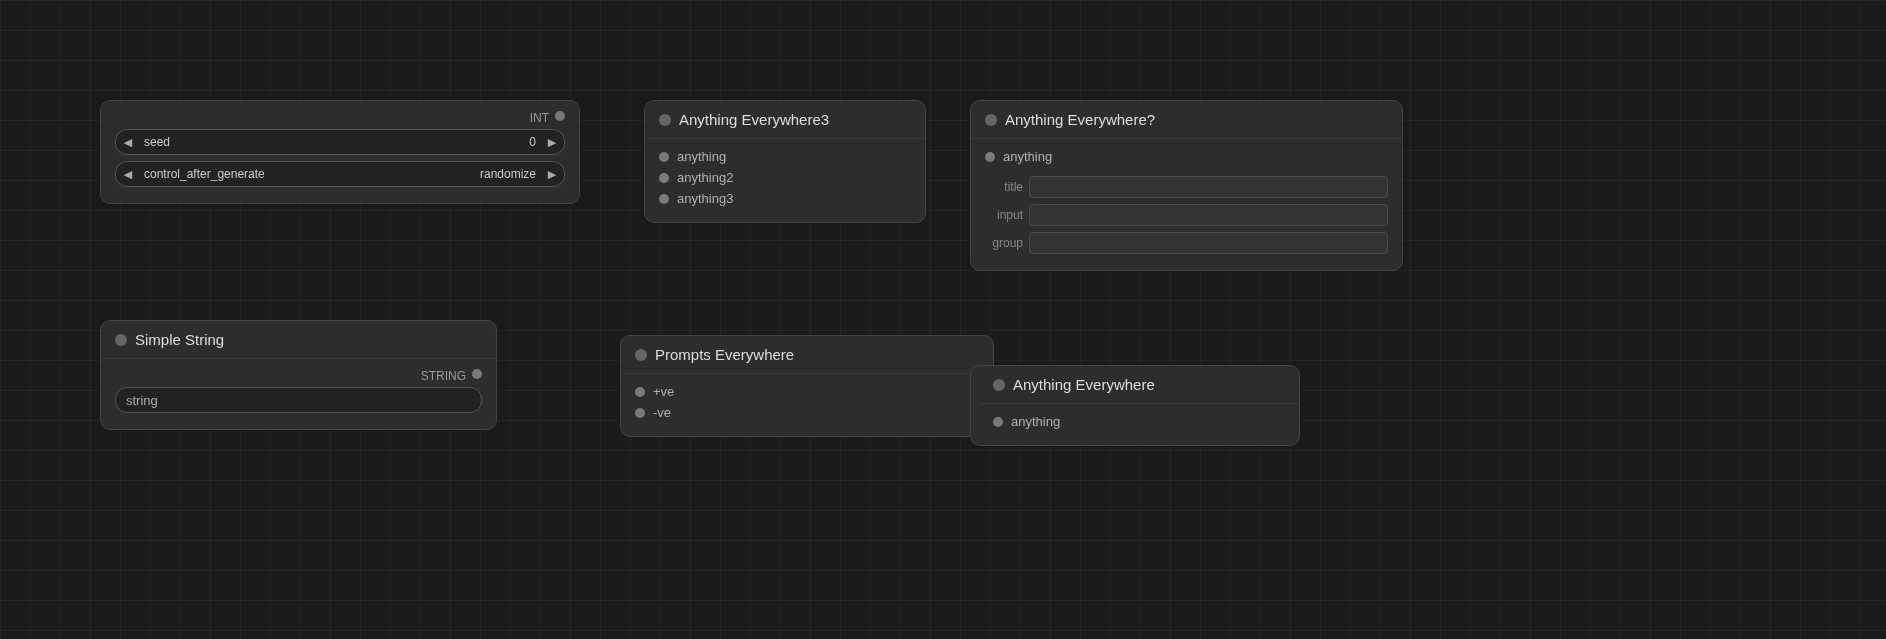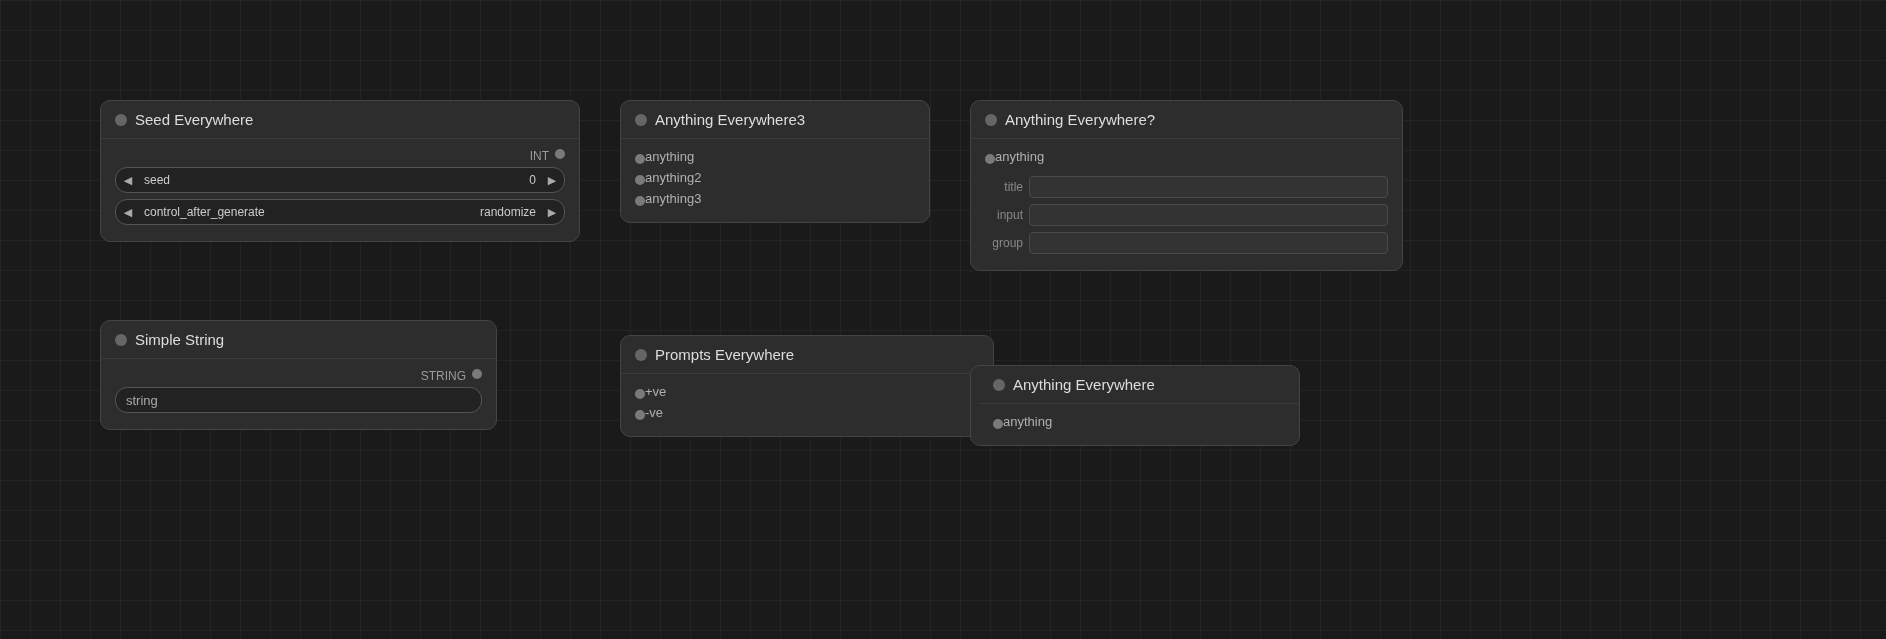--- a/index.html
+++ b/index.html
@@ -45,22 +45,22 @@
       background-color: #666;
       flex-shrink: 0;
     }
 
     .node-body {
       padding: 10px 14px;
     }
 
     .port-row {
       display: flex;
-      align-items: flex-end;
-      gap: 0;
+      align-items: center;
+      gap: 8px;
       margin-bottom: 6px;
       font-size: 13px;
       color: #b0b0b0;
     }
 
     .port-dot {
       width: 10px;
       height: 10px;
       border-radius: 50%;
       background-color: #7a7a7a;
@@ -174,23 +174,23 @@
       width: 480px;
     }
 
     .node-simple-string {
       left: 100px;
       top: 320px;
       width: 397px;
     }
 
     .node-anything-everywhere3 {
-      left: 620px;
+      left: 644px;
       top: 100px;
-      width: 310px;
+      width: 282px;
     }
 
     .node-prompts-everywhere {
       left: 620px;
       top: 335px;
       width: 374px;
     }
 
     .node-anything-everywhere-q {
       left: 970px;
@@ -202,24 +202,20 @@
       left: 970px;
       top: 365px;
       width: 330px;
       padding-left: 8px;
     }
   </style>
 </head>
 <body>
 
 <div class="node node-seed">
-  <div class="node-header">
-    <div class="node-dot"></div>
-    <span>Seed Everywhere</span>
-  </div>
   <div class="node-body">
     <div class="output-row">
       <span>INT</span>
       <div class="output-dot"></div>
     </div>
     <div class="widget-row">
       <div class="stepper">
         <button class="stepper-arrow">◀</button>
         <span class="stepper-label">seed</span>
         <span class="stepper-value">0</span>

